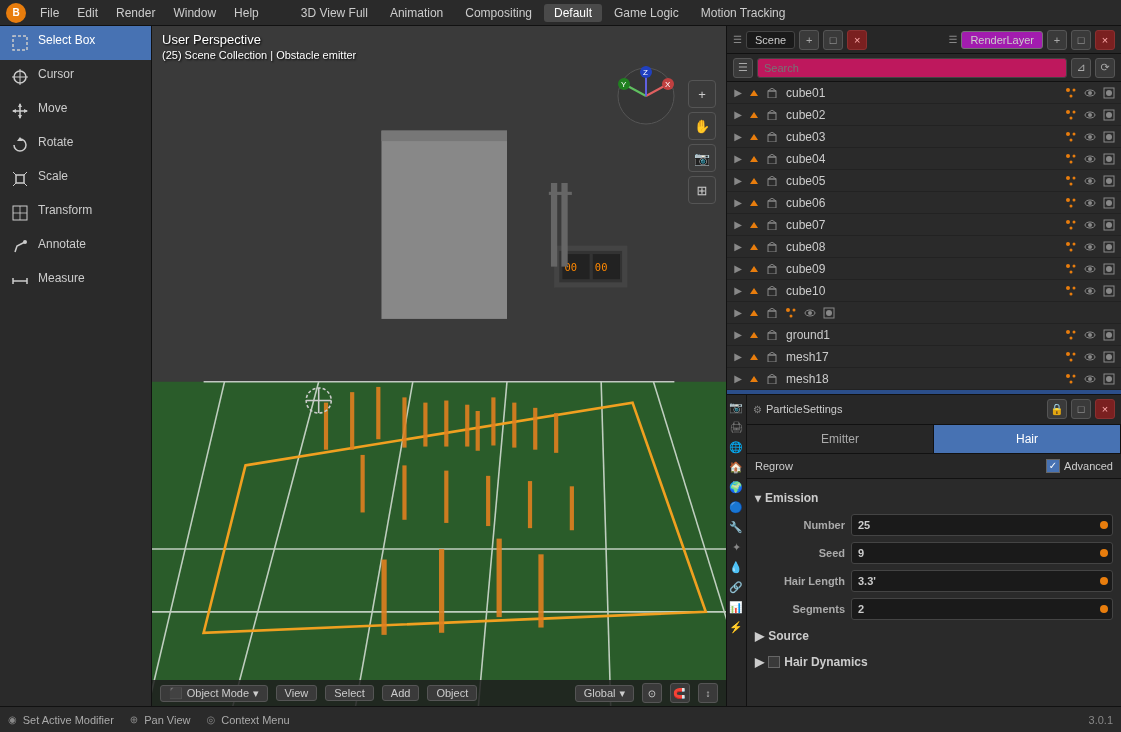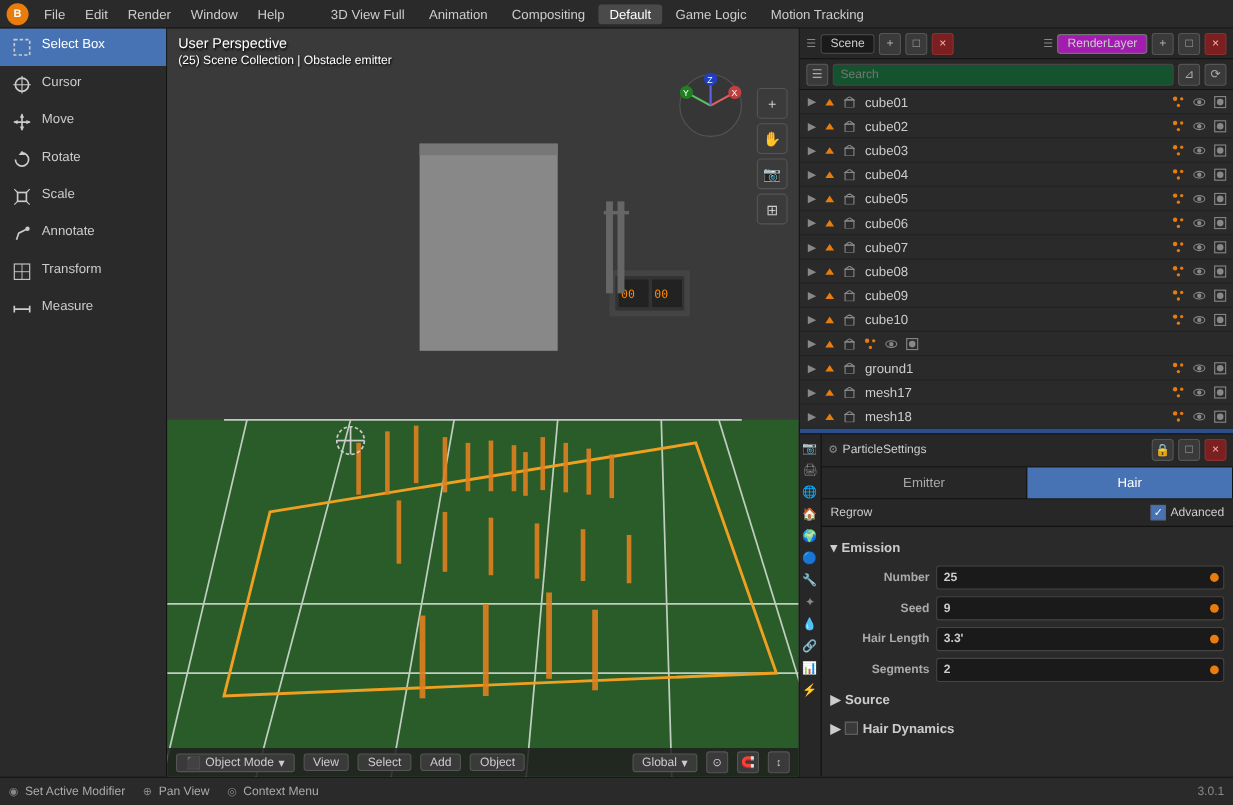--- a/index.html
+++ b/index.html
@@ -96,21 +96,21 @@
       width: 395px;
       background: #2a2a2a;
       display: flex;
       flex-direction: column;
       border-left: 1px solid #111;
       flex-shrink: 0;
     }
     .search-box {
       flex: 1;
       height: 20px;
-      background: #14532d;
+      background: #be185d;
       border: 1px solid #444;
       border-radius: 3px;
       padding: 0 6px;
       color: #ccc;
       font-size: 11px;
     }
 
     
     .outliner-list {
       flex: 1;
@@ -473,35 +473,35 @@
             <line x1="13" y1="5" x2="16" y2="2" stroke="#ccc"></line>
             <line x1="5" y1="13" x2="2" y2="16" stroke="#ccc"></line>
             <line x1="13" y1="13" x2="16" y2="16" stroke="#ccc"></line>
           </svg>
       </div>
       <span>Scale</span>
     </div>
     <div class="toolbar-item">
       <div class="toolbar-icon">
         <svg width="18" height="18" viewBox="0 0 18 18">
-            <path d="M4 14 L6 8 L14 4" fill="none" stroke="#ccc" stroke-width="1.5"></path>
-            <circle cx="14" cy="4" r="2" fill="#ccc"></circle>
-          </svg>
-      </div>
-      <span>Annotate</span>
-    </div>
-    <div class="toolbar-item">
-      <div class="toolbar-icon">
-        <svg width="18" height="18" viewBox="0 0 18 18">
             <rect x="2" y="2" width="14" height="14" fill="none" stroke="#ccc" stroke-width="1"></rect>
             <line x1="9" y1="2" x2="9" y2="16" stroke="#ccc" stroke-width="0.8"></line>
             <line x1="2" y1="9" x2="16" y2="9" stroke="#ccc" stroke-width="0.8"></line>
           </svg>
       </div>
       <span>Transform</span>
+    </div>
+    <div class="toolbar-item">
+      <div class="toolbar-icon">
+        <svg width="18" height="18" viewBox="0 0 18 18">
+            <path d="M4 14 L6 8 L14 4" fill="none" stroke="#ccc" stroke-width="1.5"></path>
+            <circle cx="14" cy="4" r="2" fill="#ccc"></circle>
+          </svg>
+      </div>
+      <span>Annotate</span>
     </div>
     <div class="toolbar-item">
       <div class="toolbar-icon">
         <svg width="18" height="18" viewBox="0 0 18 18">
             <line x1="2" y1="9" x2="16" y2="9" stroke="#ccc" stroke-width="1.5"></line>
             <line x1="2" y1="6" x2="2" y2="12" stroke="#ccc" stroke-width="1.5"></line>
             <line x1="16" y1="6" x2="16" y2="12" stroke="#ccc" stroke-width="1.5"></line>
           </svg>
       </div>
       <span>Measure</span>

